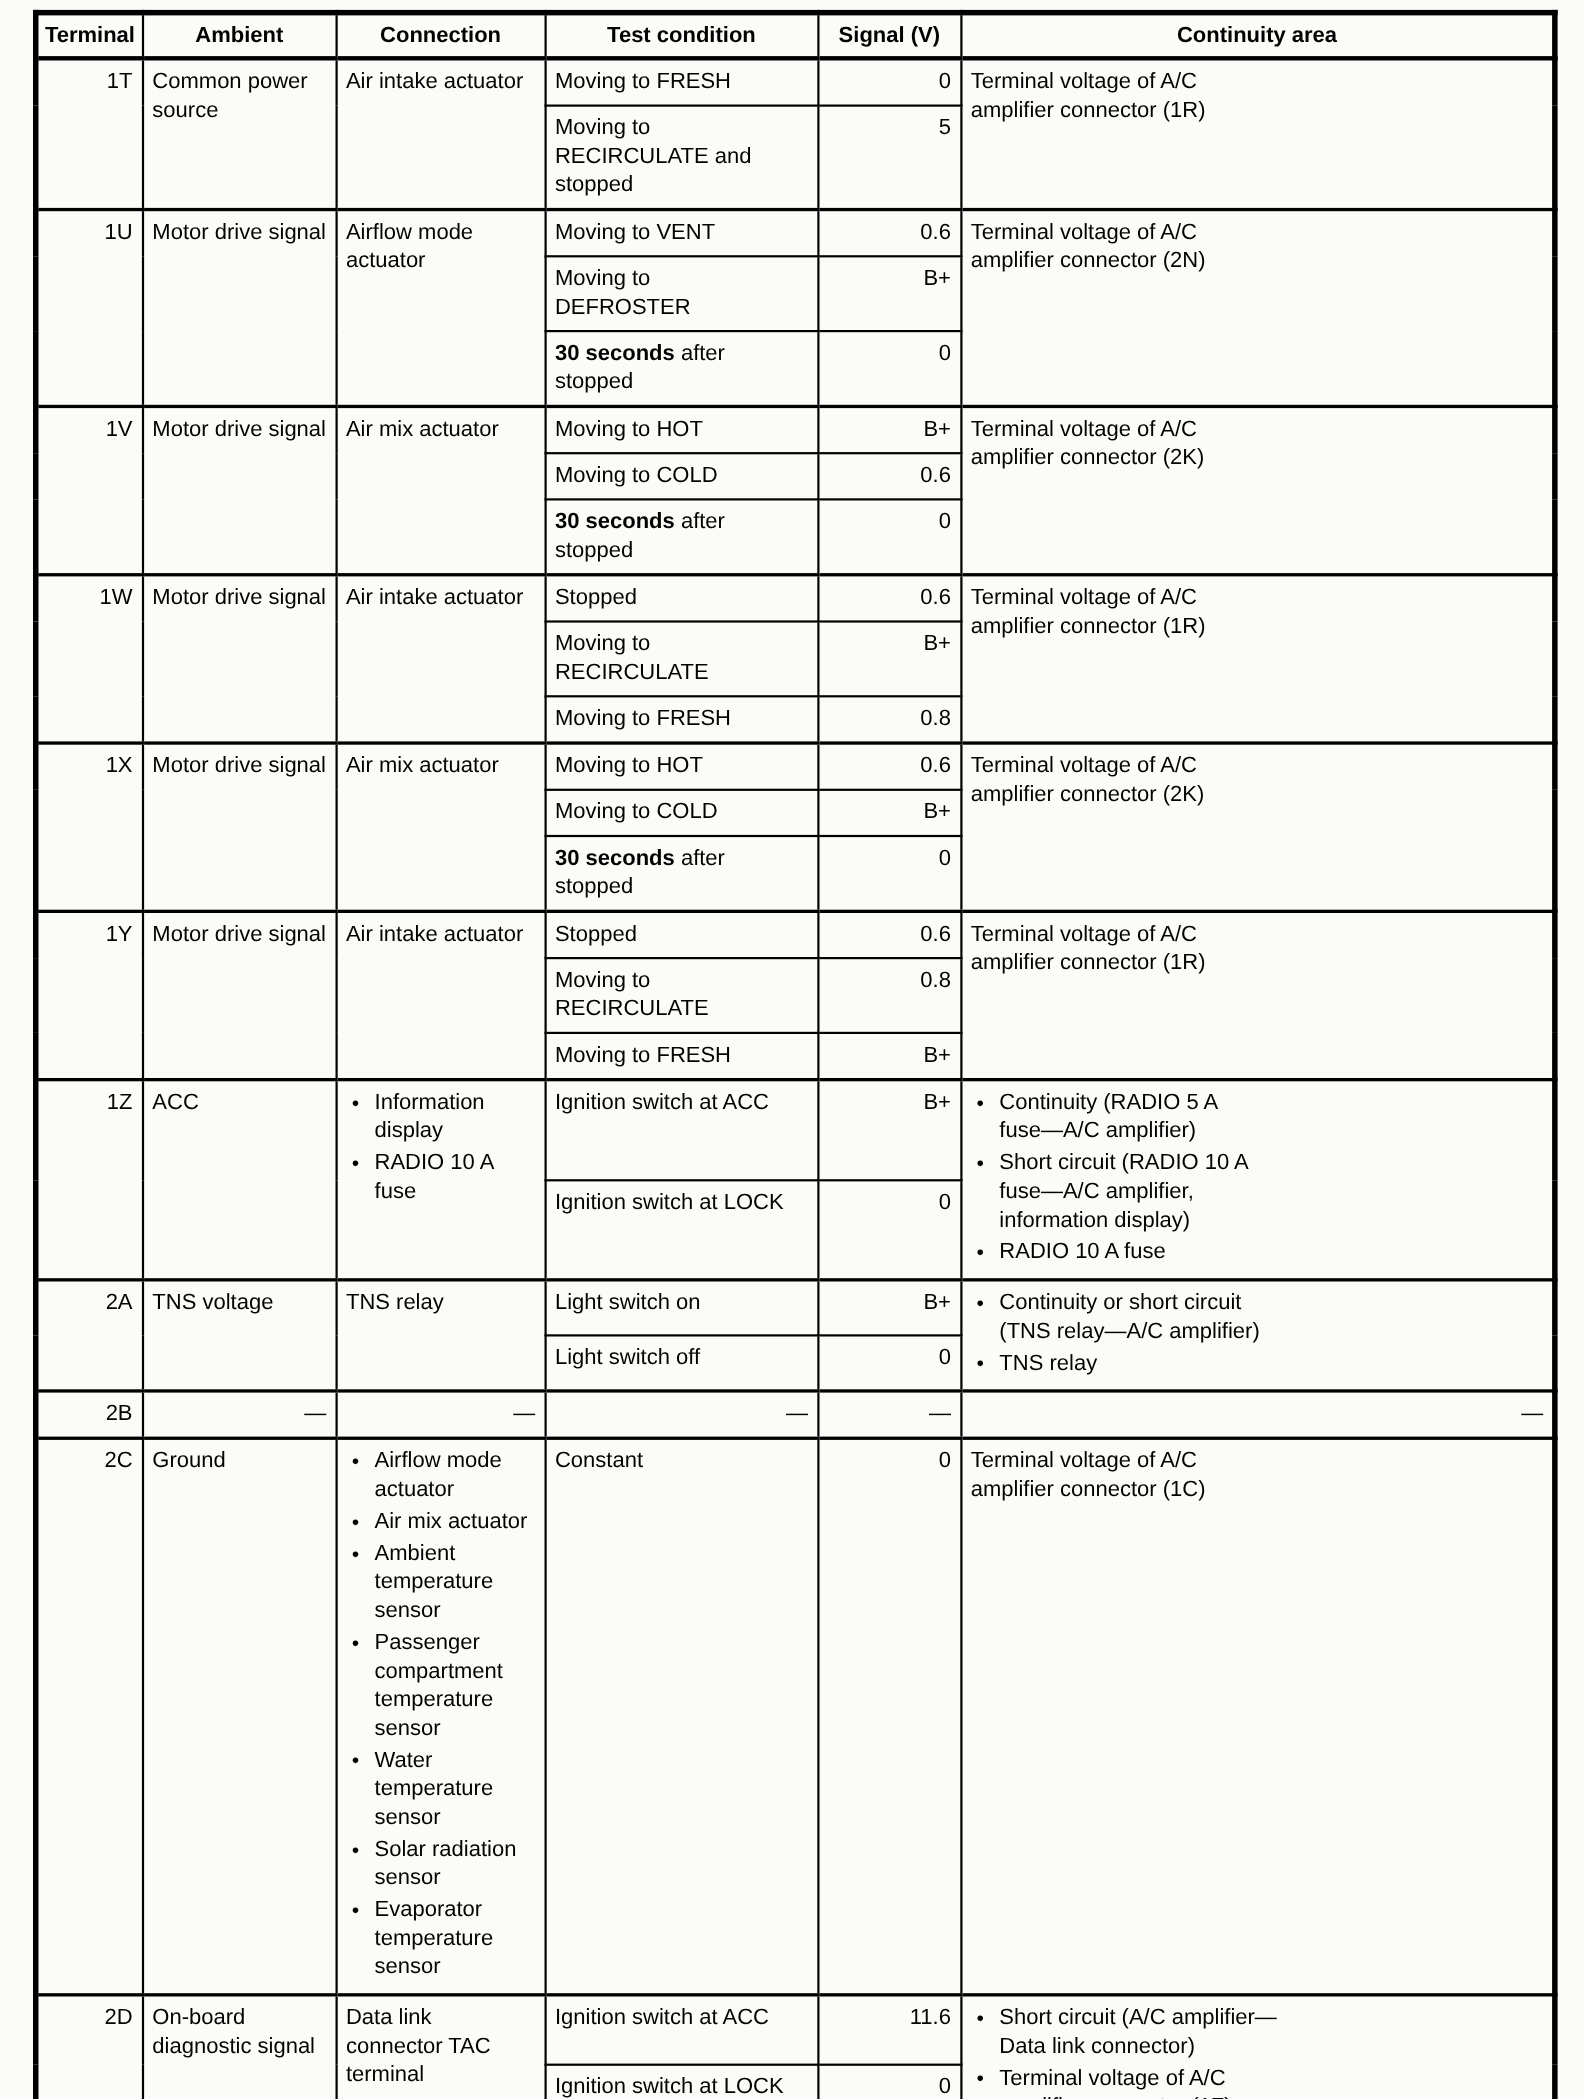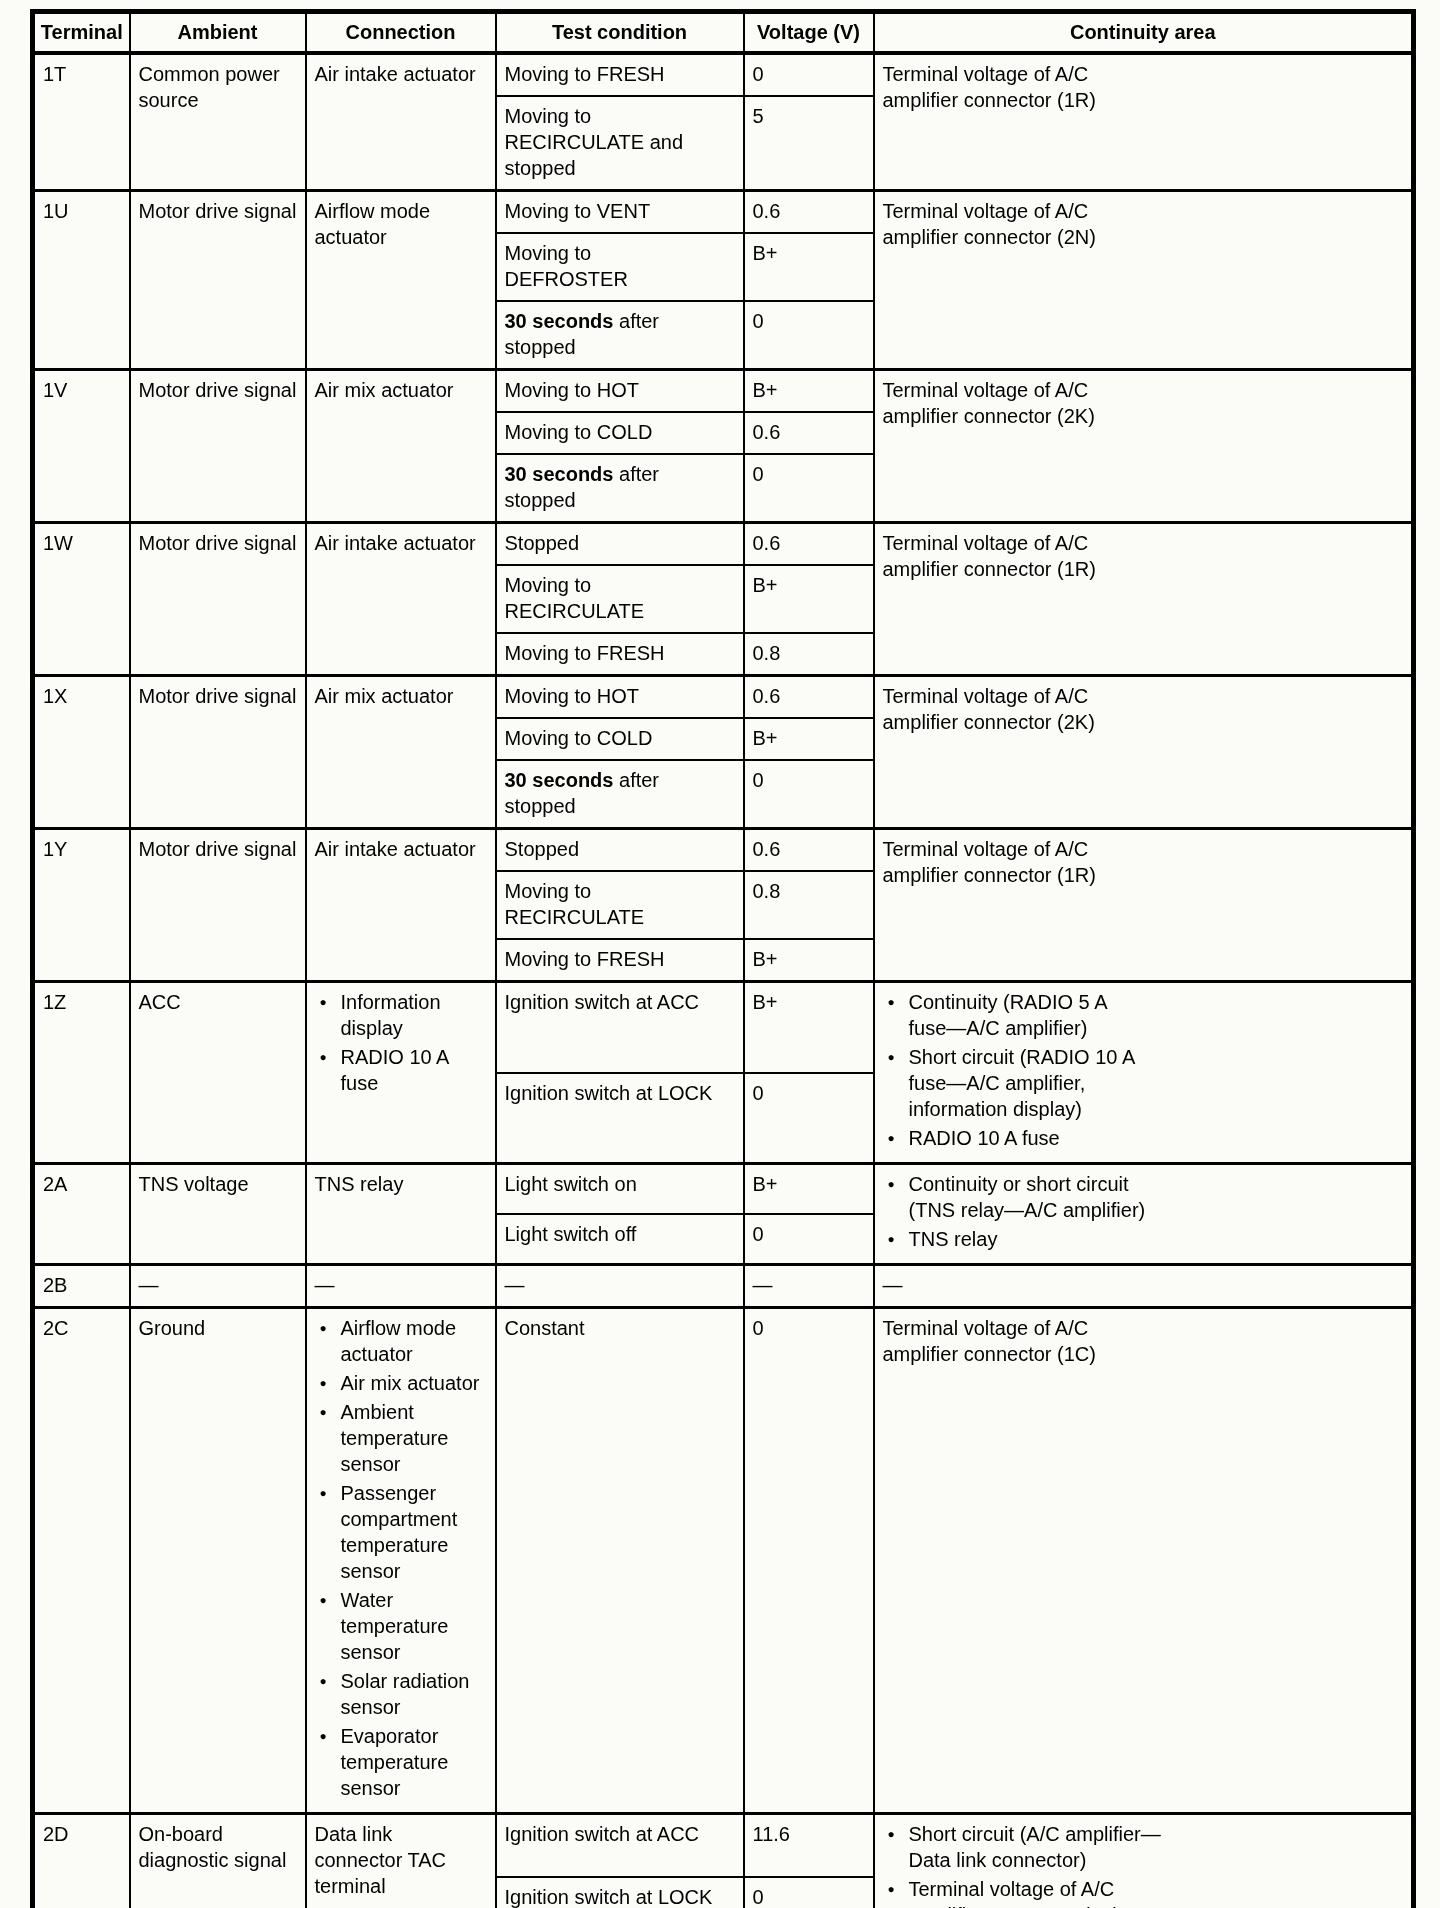--- a/index.html
+++ b/index.html
@@ -38,21 +38,21 @@
   }
 
   tbody td {
     font-size: 20px;
     line-height: 1.3;
     vertical-align: top;
     padding: 6px 8px 8px;
     white-space: pre-line;
   }
   tbody tr.group-start > td { border-top: 3px solid #000; }
-  td.center { text-align: left; }
+  td.center { text-align: right; }
 
   ul.bullets { list-style: none; margin: 0; padding: 0; }
   ul.bullets li {
     position: relative;
     padding-left: 26px;
     margin: 0 0 3px 0;
   }
   ul.bullets li::before {
     content: "●";
     position: absolute;
@@ -73,21 +73,21 @@
       <col class="col-condition">
       <col class="col-voltage">
       <col class="col-inspection">
     </colgroup>
     <thead>
       <tr>
         <th>Terminal</th>
         <th>Ambient</th>
         <th>Connection</th>
         <th>Test condition</th>
-        <th>Voltage (V)</th>
+        <th>Signal (V)</th>
         <th>Continuity area</th>
       </tr>
     </thead>
     <tbody>
         <tr class="group-start">
           <td class="center" rowspan="2">1T</td>
           <td rowspan="2">Common power
 source</td>
           <td rowspan="2">Air intake actuator</td>
           <td>Moving to FRESH</td>

